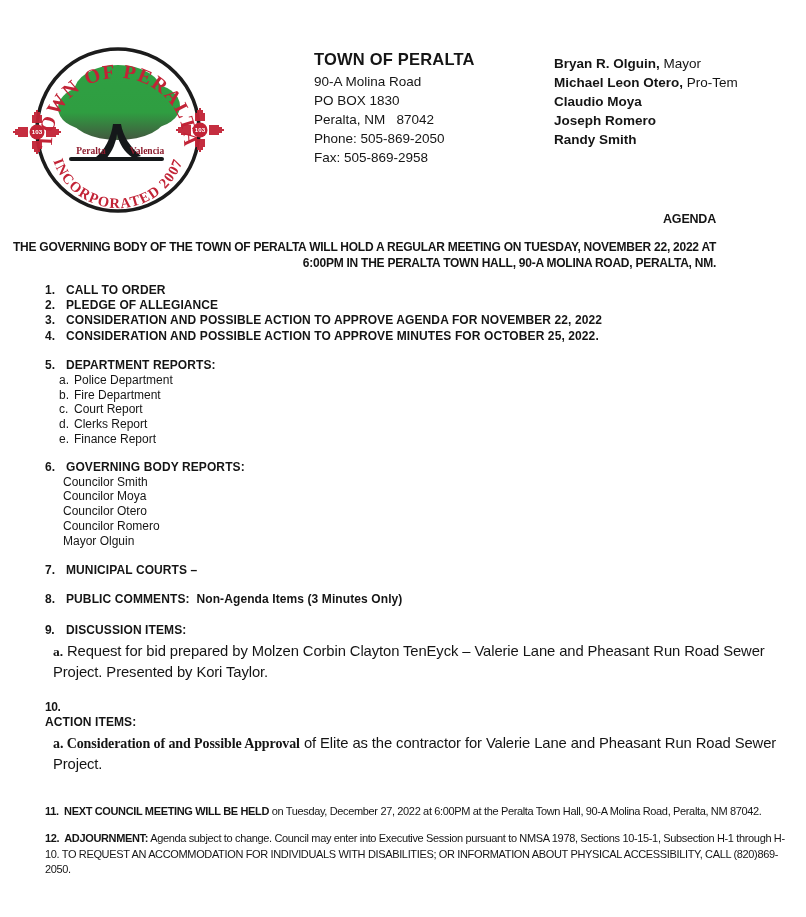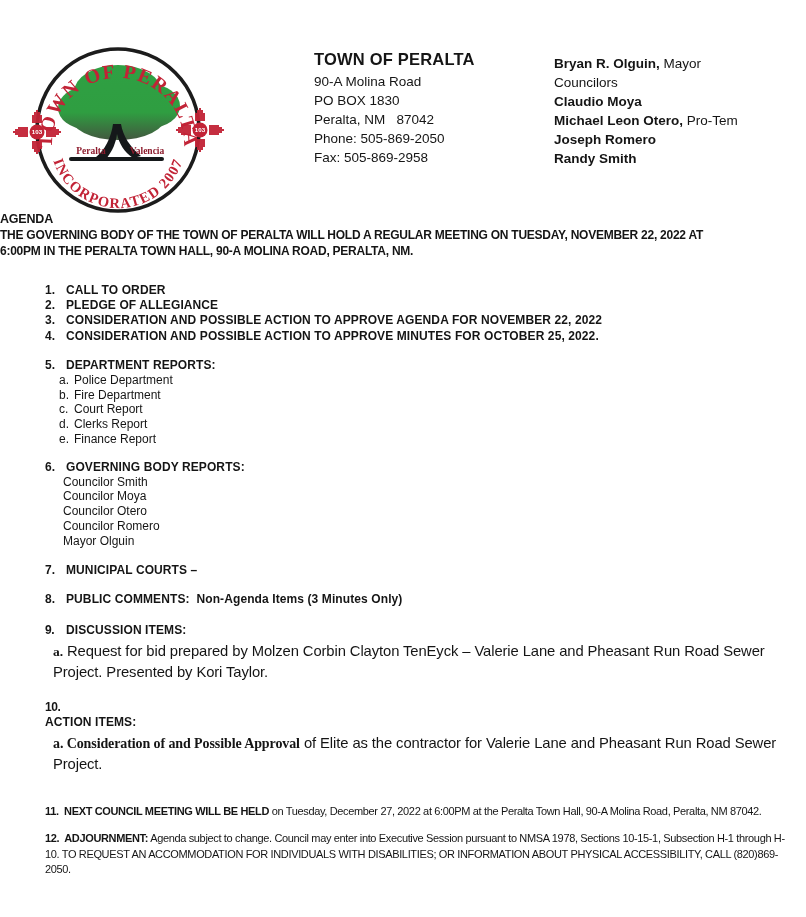--- a/index.html
+++ b/index.html
@@ -12,24 +12,24 @@
     font-family:"Liberation Sans", sans-serif;
     overflow:hidden;
   }
   
   .logo { position:absolute; left:12px; top:42px; width:214px; height:178px; }
   .hdr-center { position:absolute; left:314px; top:50px; width:235px; font-size:13.5px; line-height:19px; }
   .hdr-center .org { font-size:16.5px; font-weight:bold; letter-spacing:0.2px; margin-bottom:3px; }
   .hdr-right { position:absolute; left:554px; top:54px; width:245px; font-size:13.5px; line-height:19px; }
   .hdr-right b { font-weight:bold; }
   
-  .agenda-head { position:absolute; top:212px; left:0; width:716px; text-align:left; }
+  .agenda-head { position:absolute; top:212px; left:0; width:716px; text-align:right; }
   .agenda-head .title { font-size:12.5px; font-weight:bold; letter-spacing:-0.2px; }
   .agenda-head .subtitle {
-    margin:2px auto 0 auto; max-width:716px;
+    margin:14px auto 0 auto; max-width:716px;
     font-size:12px; font-weight:bold; letter-spacing:-0.25px; line-height:15.5px;
   }
   
   .body-list { position:absolute; left:45px; top:283px; width:744px; font-size:12px; line-height:15.2px; }
   .row { display:flex; }
   .row .num { width:21px; flex:0 0 auto; font-weight:bold; }
   .row .txt { font-weight:bold; letter-spacing:0.1px; }
   .sub { margin-left:14px; display:flex; line-height:14.7px; }
   .sub .lbl { width:15px; flex:0 0 auto; }
   .plainsub { margin-left:18px; line-height:14.7px; }
@@ -116,23 +116,22 @@
     <div class="org">TOWN OF PERALTA</div>
     <div>90-A Molina Road</div>
     <div>PO BOX 1830</div>
     <div>Peralta, NM&nbsp;&nbsp; 87042</div>
     <div>Phone: 505-869-2050</div>
     <div>Fax: 505-869-2958</div>
   </div>
 
   <div class="hdr-right">
     <div><b>Bryan R. Olguin,</b><span> Mayor</span></div>
-    <div><b></b><span>Councilors</span></div>
+    <div><b>Michael Leon Otero,</b><span> Pro-Tem</span></div>
     <div><b>Claudio Moya</b><span></span></div>
-    <div><b>Michael Leon Otero,</b><span> Pro-Tem</span></div>
     <div><b>Joseph Romero</b><span></span></div>
     <div><b>Randy Smith</b><span></span></div>
   </div>
 
   <div class="agenda-head">
     <div class="title">AGENDA</div>
     <div class="subtitle">THE GOVERNING BODY OF THE TOWN OF PERALTA WILL HOLD A REGULAR MEETING ON TUESDAY, NOVEMBER 22, 2022 AT 6:00PM IN THE PERALTA TOWN HALL, 90-A MOLINA ROAD, PERALTA, NM.</div>
   </div>
 
   <div class="body-list">

